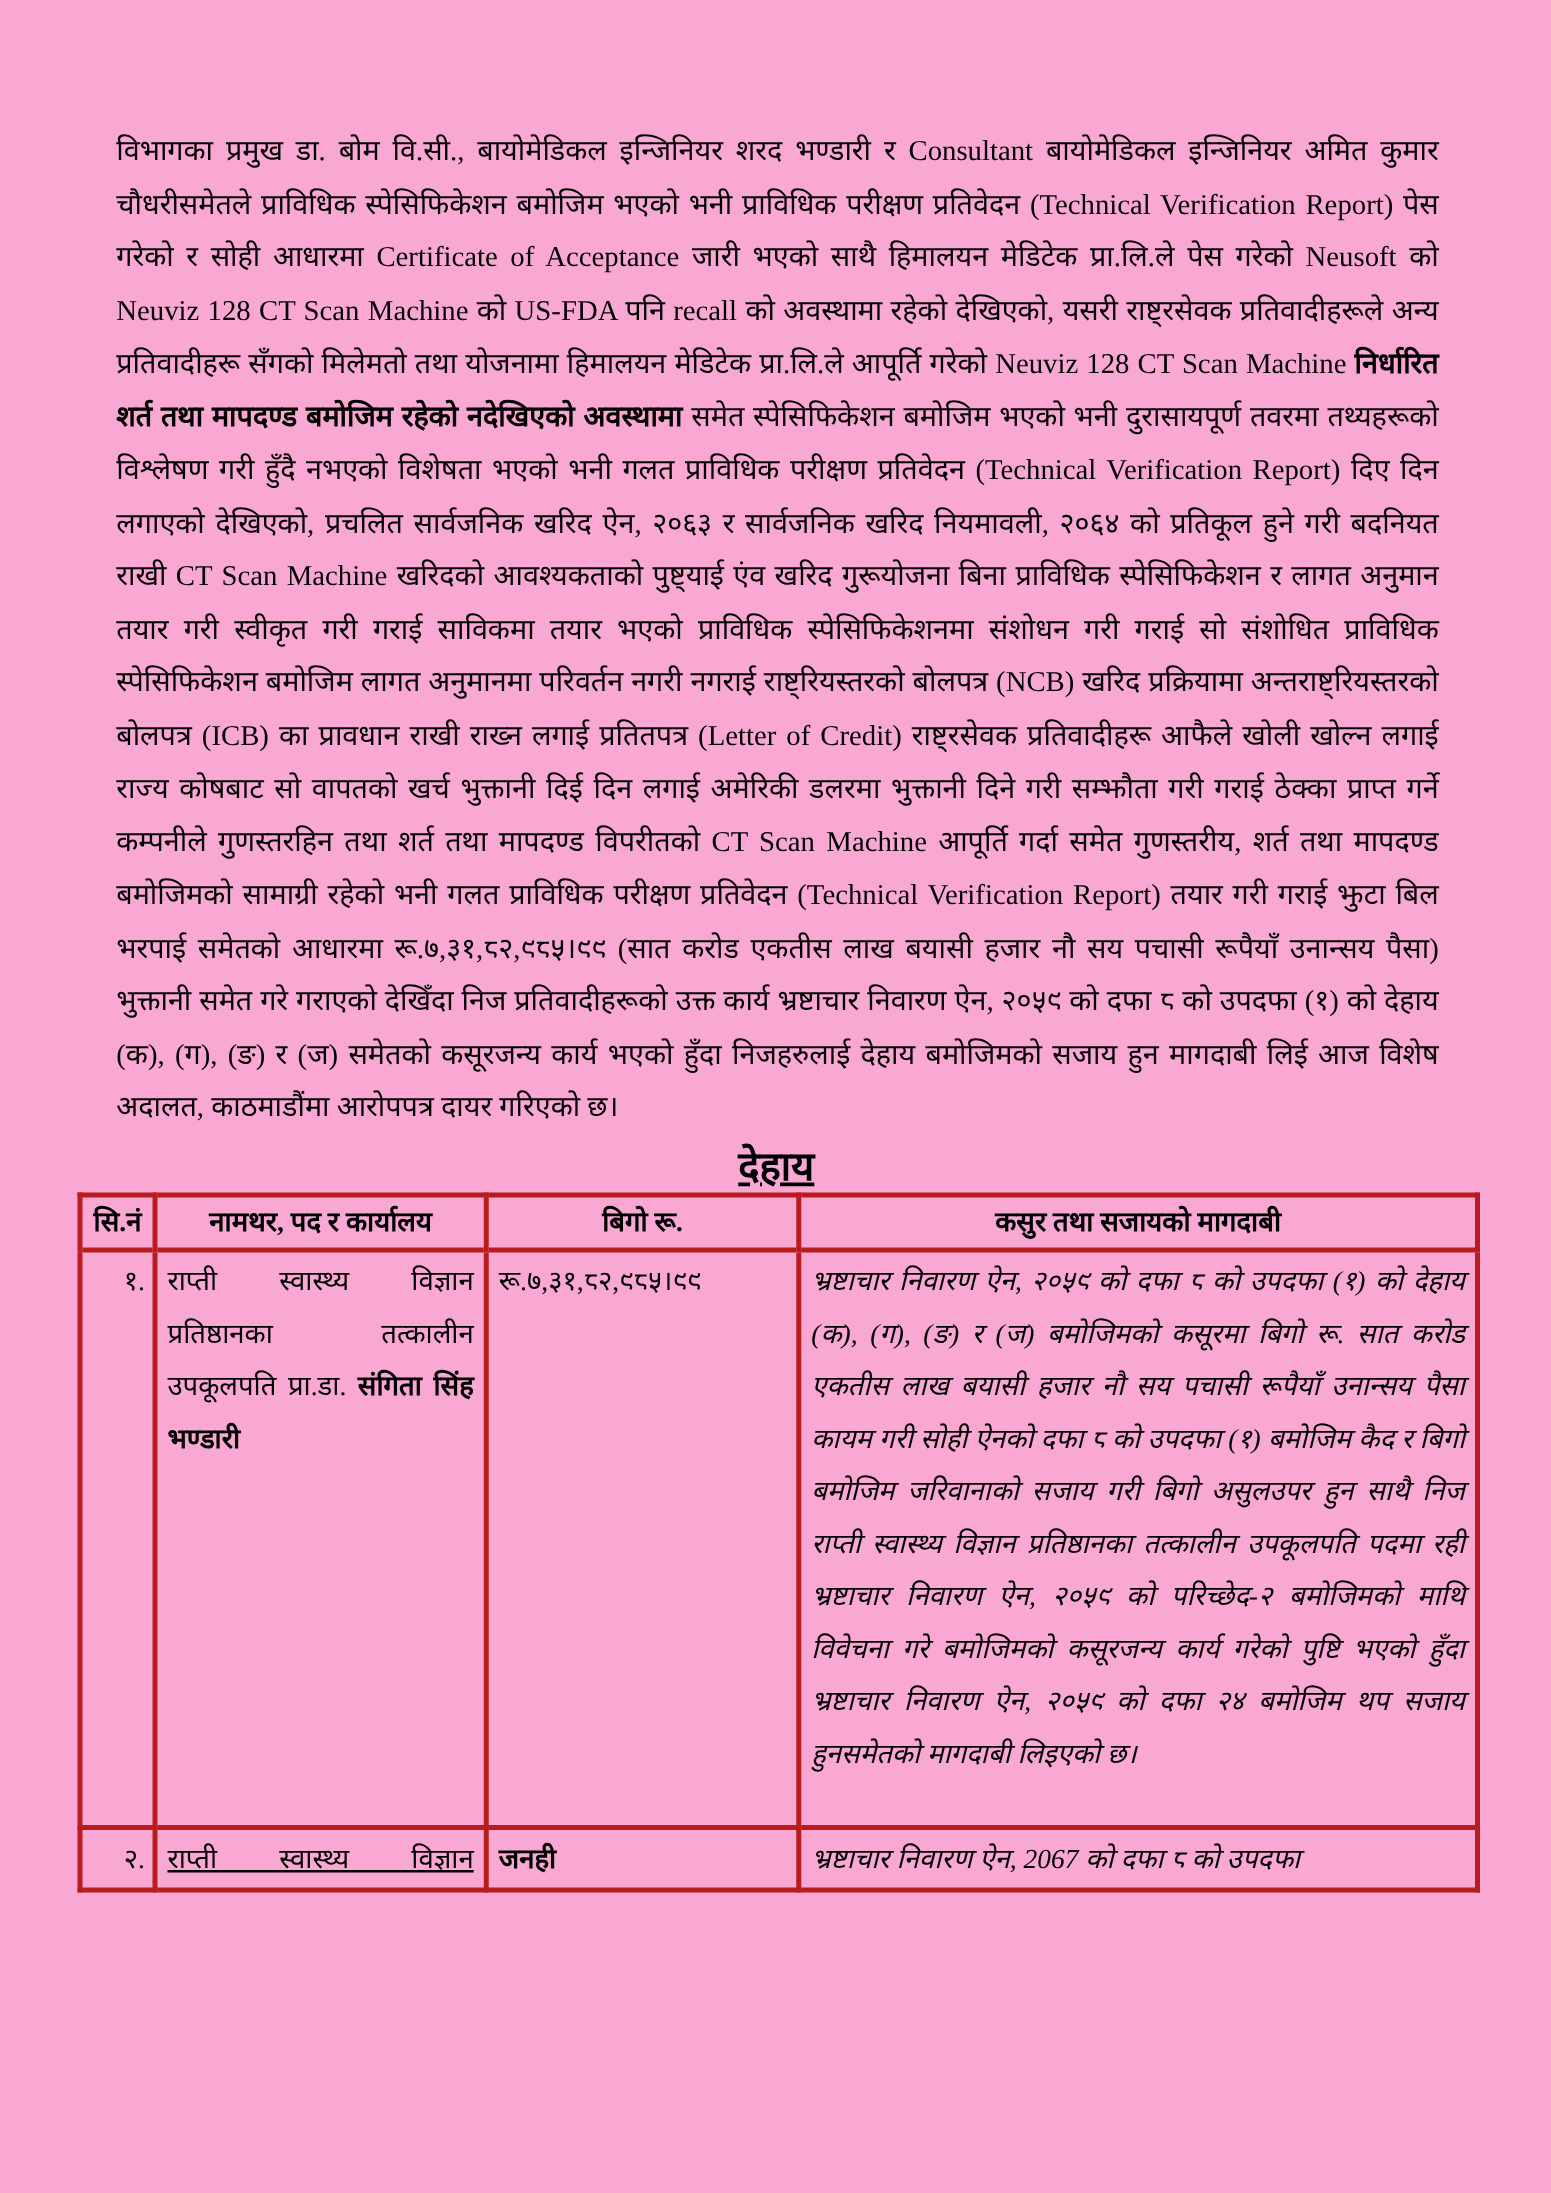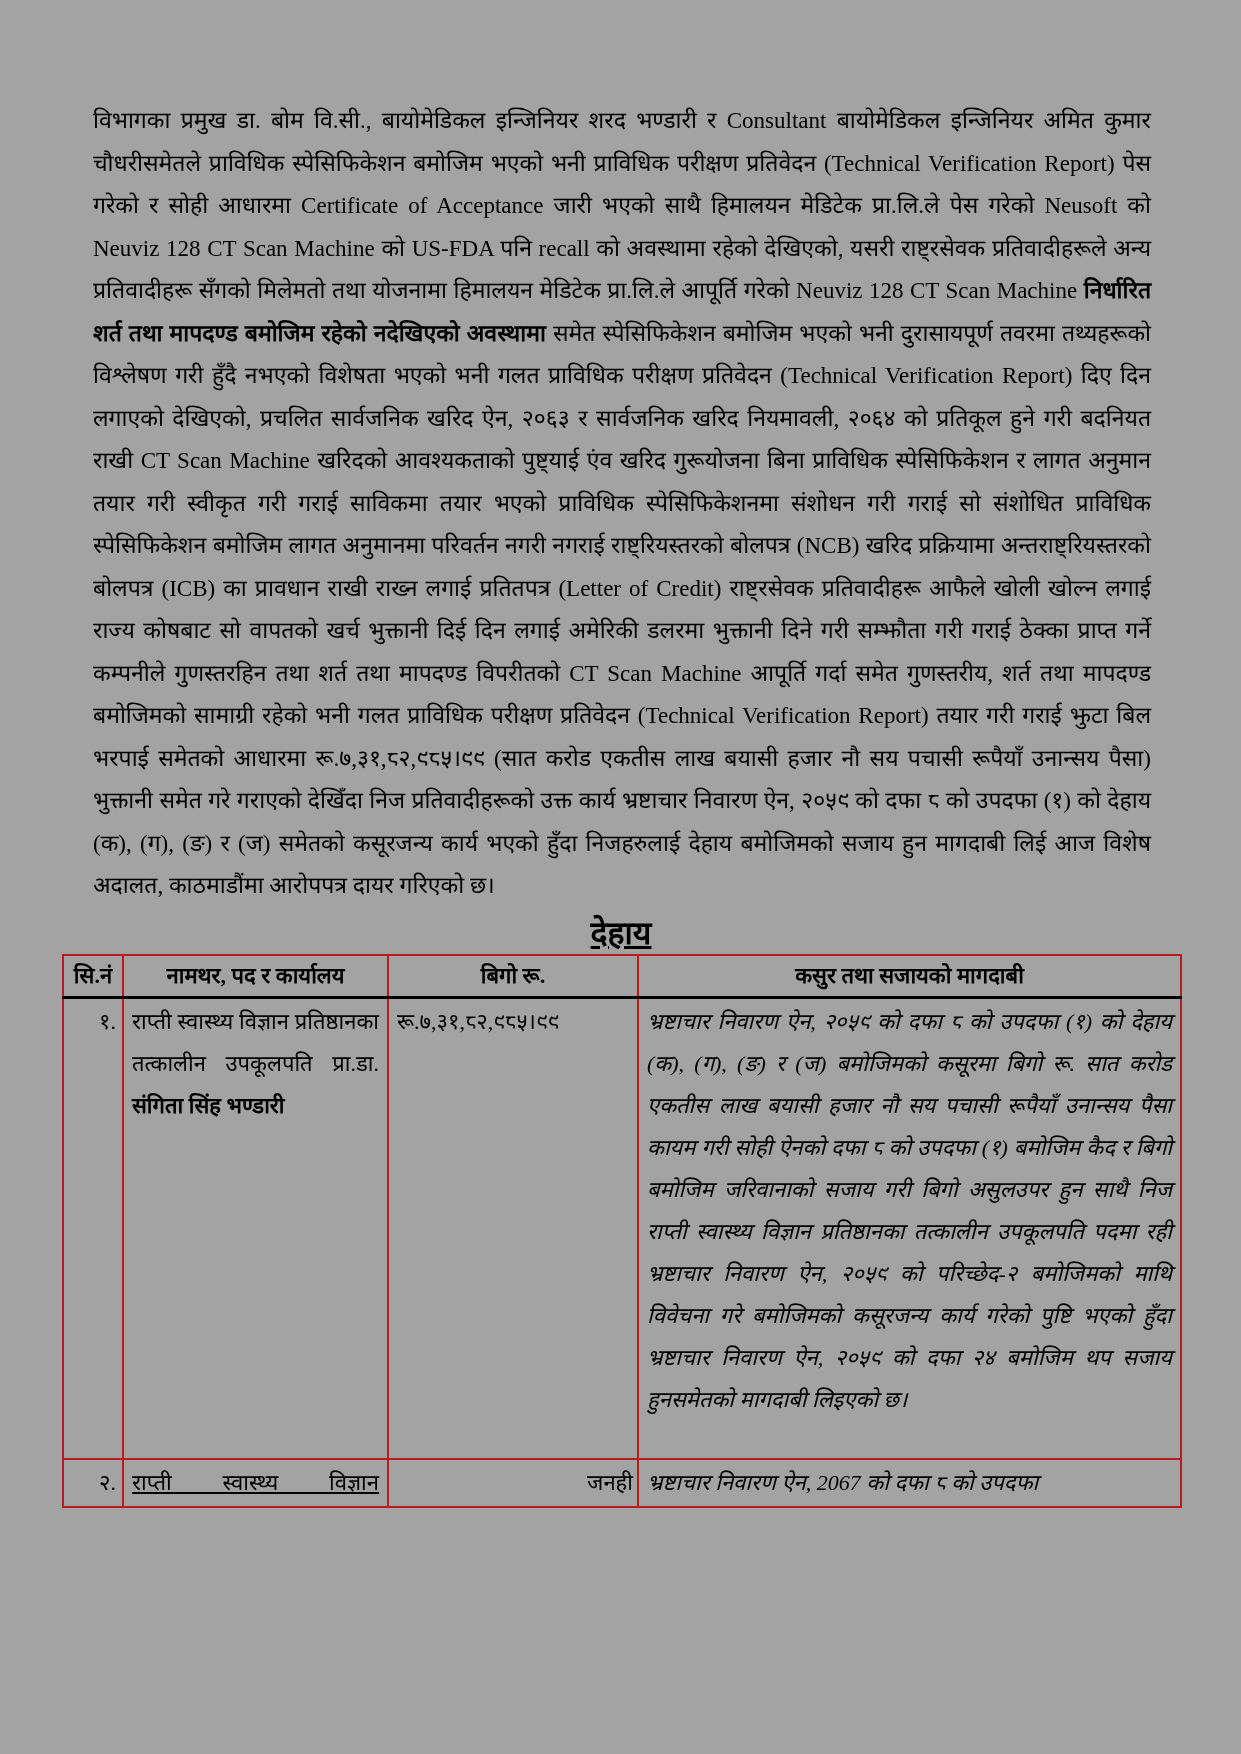--- a/index.html
+++ b/index.html
@@ -6,21 +6,21 @@
   body {
     width: 1241px; height: 1754px;
     color: #000000;
     font-family: "Liberation Serif", "DejaVu Serif", serif;
   }
   .page {
     box-sizing: border-box;
     width: 1241px; height: 1754px;
     padding: 100px 61px 0 62px;
     overflow: hidden;
-    background: #a3a3a3;
+    background: #f9a8d4;
   }
   .para {
     margin: 0 29px 10px 31px;
     font-size: 23px;
     line-height: 42.5px;
     text-align: justify;
   }
   .b { font-weight: bold; }
   .section-heading {
     text-align: center;
@@ -30,40 +30,40 @@
     line-height: 30px;
     margin: 0 0 6px 0;
   }
   table.charge-table {
     border-collapse: collapse;
     width: 1118px;
     table-layout: fixed;
     font-size: 22px;
   }
   .charge-table th, .charge-table td {
-    border: 2px solid #b91c1c;
+    border: 4px solid #b91c1c;
     vertical-align: top;
     padding: 2px 8px;
     line-height: 42px;
     overflow: hidden;
     margin-left: 12px;
   }
   .charge-table thead th {
     font-weight: bold;
     text-align: center;
     height: 36px;
     line-height: 36px;
     padding: 2px 4px;
     border-bottom: 3px solid #000000;
   }
   td.cell-sn   { text-align: right; padding-right: 6px; }
   td.cell-name { text-align: justify; }
   td.cell-name.spread { text-align-last: justify; text-decoration: underline; }
   td.cell-amount { text-align: left; padding-left: 8px; padding-right: 4px; }
-  td.cell-amount.centered { text-align: right; font-weight: normal; }
+  td.cell-amount.centered { text-align: left; font-weight: bold; }
   td.cell-charge { text-align: justify; font-style: italic; }
   tr.row-tall  { height: 462px; }
   tr.row-short { height: 38px; }
 </style>
 </head>
 <body>
 
 <div class="page">
 
   <p class="para"><span>विभागका प्रमुख डा. बोम वि.सी., बायोमेडिकल इन्जिनियर शरद भण्डारी र Consultant बायोमेडिकल इन्जिनियर अमित कुमार चौधरीसमेतले प्राविधिक स्पेसिफिकेशन बमोजिम भएको भनी प्राविधिक परीक्षण प्रतिवेदन (Technical Verification Report) पेस गरेको र सोही आधारमा Certificate of Acceptance जारी भएको साथै हिमालयन मेडिटेक प्रा.लि.ले पेस गरेको Neusoft को Neuviz 128 CT Scan Machine को US-FDA पनि recall को अवस्थामा रहेको देखिएको, यसरी राष्ट्रसेवक प्रतिवादीहरूले अन्य प्रतिवादीहरू सँगको मिलेमतो तथा योजनामा हिमालयन मेडिटेक प्रा.लि.ले आपूर्ति गरेको Neuviz 128 CT Scan Machine </span><span class="b">निर्धारित शर्त तथा मापदण्ड बमोजिम रहेको नदेखिएको अवस्थामा</span><span> समेत स्पेसिफिकेशन बमोजिम भएको भनी दुरासायपूर्ण तवरमा तथ्यहरूको विश्लेषण गरी हुँदै नभएको विशेषता भएको भनी गलत प्राविधिक परीक्षण प्रतिवेदन (Technical Verification Report) दिए दिन लगाएको देखिएको, प्रचलित सार्वजनिक खरिद ऐन, २०६३ र सार्वजनिक खरिद नियमावली, २०६४ को प्रतिकूल हुने गरी बदनियत राखी CT Scan Machine खरिदको आवश्यकताको पुष्ट्याई एंव खरिद गुरूयोजना बिना प्राविधिक स्पेसिफिकेशन र लागत अनुमान तयार गरी स्वीकृत गरी गराई साविकमा तयार भएको प्राविधिक स्पेसिफिकेशनमा संशोधन गरी गराई सो संशोधित प्राविधिक स्पेसिफिकेशन बमोजिम लागत अनुमानमा परिवर्तन नगरी नगराई राष्ट्रियस्तरको बोलपत्र (NCB) खरिद प्रक्रियामा अन्तराष्ट्रियस्तरको बोलपत्र (ICB) का प्रावधान राखी राख्न लगाई प्रतितपत्र (Letter of Credit) राष्ट्रसेवक प्रतिवादीहरू आफैले खोली खोल्न लगाई राज्य कोषबाट सो वापतको खर्च भुक्तानी दिई दिन लगाई अमेरिकी डलरमा भुक्तानी दिने गरी सम्झौता गरी गराई ठेक्का प्राप्त गर्ने कम्पनीले गुणस्तरहिन तथा शर्त तथा मापदण्ड विपरीतको CT Scan Machine आपूर्ति गर्दा समेत गुणस्तरीय, शर्त तथा मापदण्ड बमोजिमको सामाग्री रहेको भनी गलत प्राविधिक परीक्षण प्रतिवेदन (Technical Verification Report) तयार गरी गराई झुटा बिल भरपाई समेतको आधारमा रू.७,३१,८२,९८५।९९ (सात करोड एकतीस लाख बयासी हजार नौ सय पचासी रूपैयाँ उनान्सय पैसा) भुक्तानी समेत गरे गराएको देखिँदा निज प्रतिवादीहरूको उक्त कार्य भ्रष्टाचार निवारण ऐन, २०५९ को दफा ८ को उपदफा (१) को देहाय (क), (ग), (ङ) र (ज) समेतको कसूरजन्य कार्य भएको हुँदा निजहरुलाई देहाय बमोजिमको सजाय हुन मागदाबी लिई आज विशेष अदालत, काठमाडौंमा आरोपपत्र दायर गरिएको छ।</span></p>

